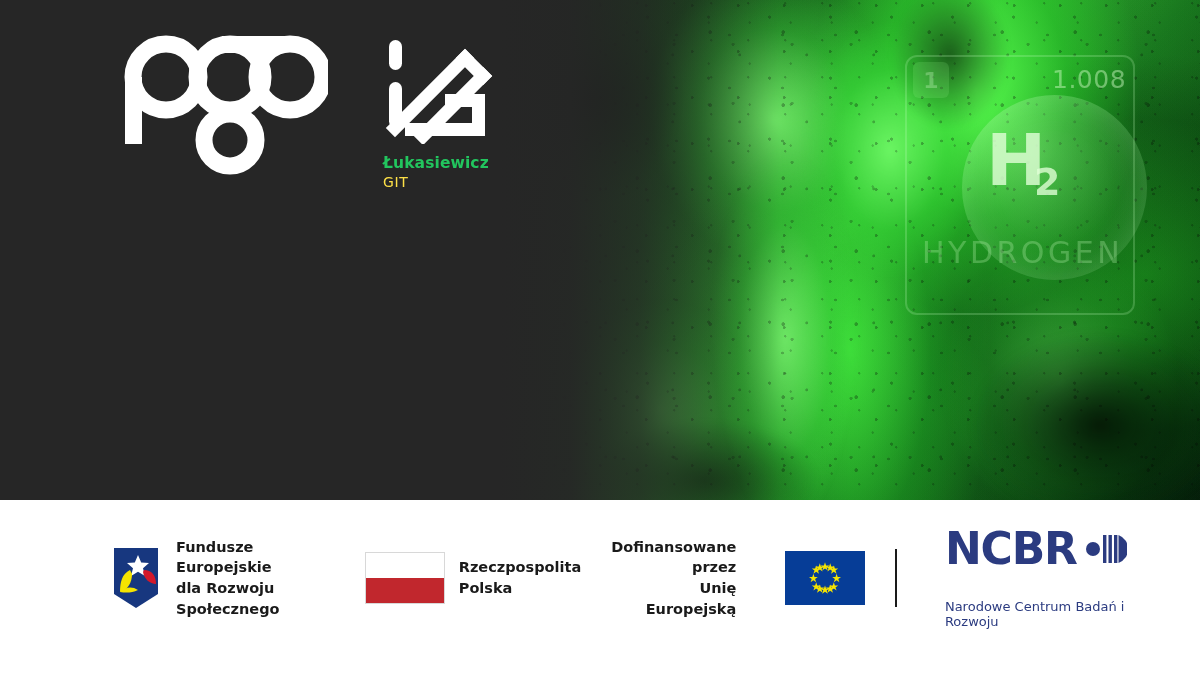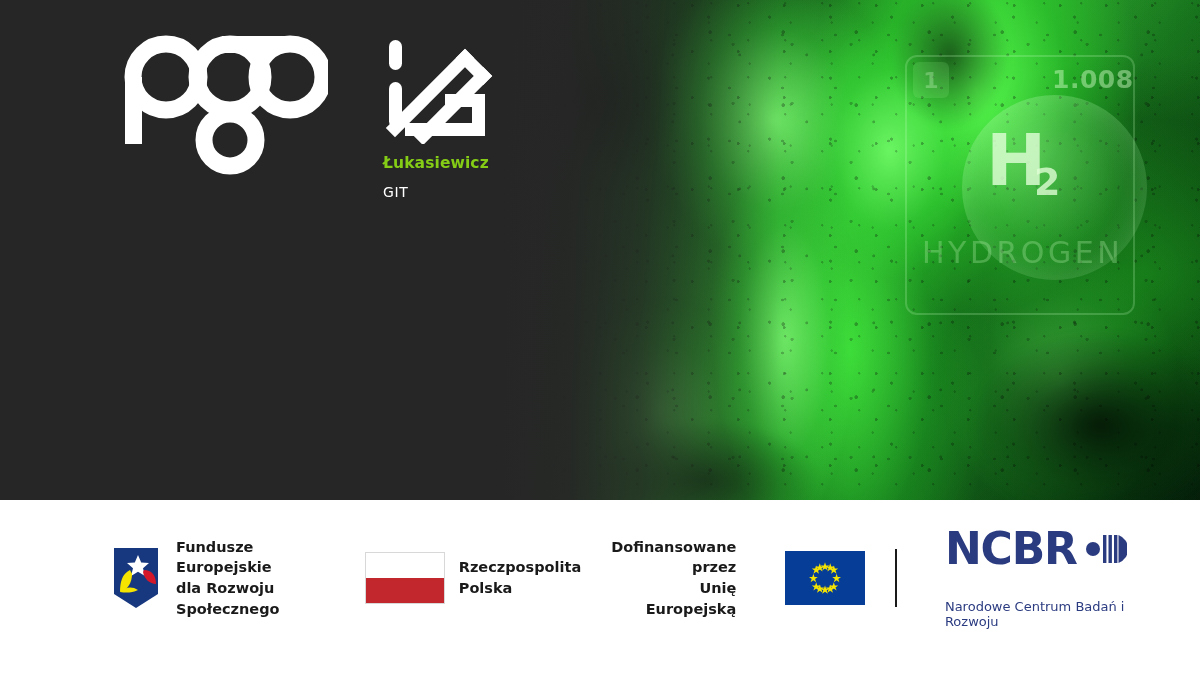--- a/index.html
+++ b/index.html
@@ -118,21 +118,20 @@
     display: flex; align-items: center; justify-content: center;
     font-family: "DejaVu Sans", sans-serif;
   }
   .h-mass {
     position: absolute;
     left: 1052px; top: 65px;
     color: rgba(215,255,205,0.45);
     font-size: 25px;
     letter-spacing: .5px;
     font-family: "DejaVu Sans", sans-serif;
-    font-weight: bold;
   }
   .h-bubble {
     position: absolute;
     left: 962px; top: 95px;
     width: 185px; height: 185px;
     border-radius: 50%;
     background: radial-gradient(circle at 38% 32%, rgba(190,255,180,0.30), rgba(90,230,90,0.12) 58%, rgba(20,140,30,0.02) 85%);
     box-shadow: inset 0 0 34px rgba(225,255,220,0.22);
   }
   .h-sym {
@@ -159,29 +158,29 @@
     font-family: "DejaVu Sans", sans-serif;
   }
 
   
   .logo-row { position: absolute; left: 118px; top: 30px; }
 
   .pgo { position: absolute; left: 0; top: 0; }
   .luk { position: absolute; left: 265px; top: 6px; }
   .luk-name {
     margin-top: 6px;
-    color: #84cc16;
+    color: #22c55e;
     font-size: 15.5px;
     font-weight: 700;
     letter-spacing: .1px;
     font-family: "DejaVu Sans", sans-serif;
   }
   .luk-sub {
-    margin-top: 12px;
-    color: #ffffff;
+    margin-top: 2px;
+    color: #fde047;
     font-size: 14px;
     letter-spacing: .6px;
     font-family: "DejaVu Sans", sans-serif;
   }
 
   
   .headline {
     position: absolute;
     left: 118px;
     top: 312px;

